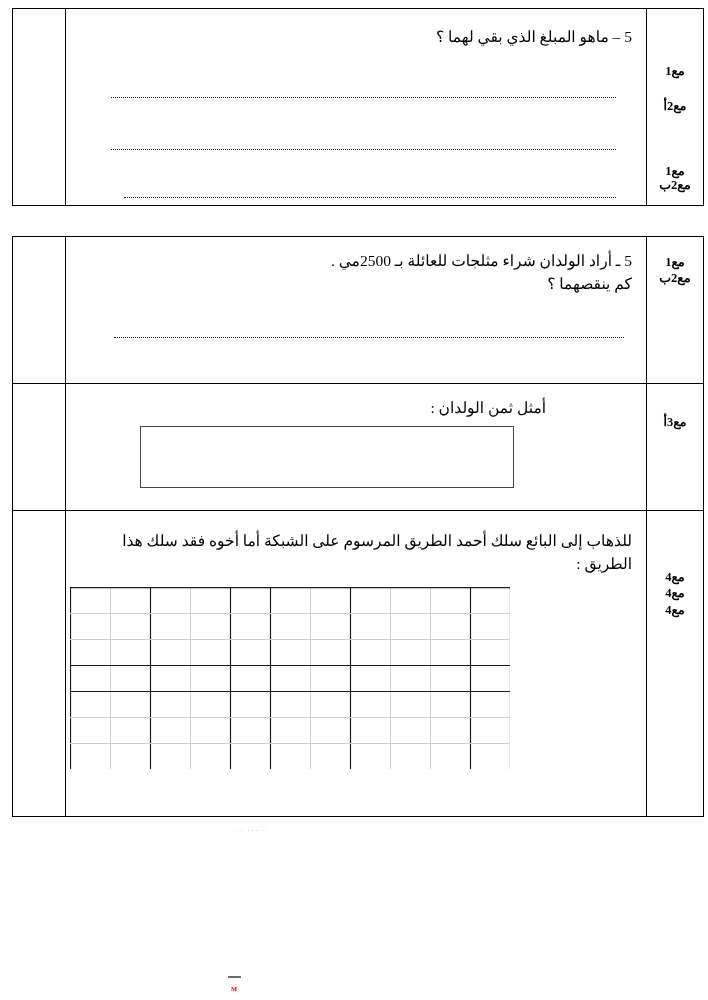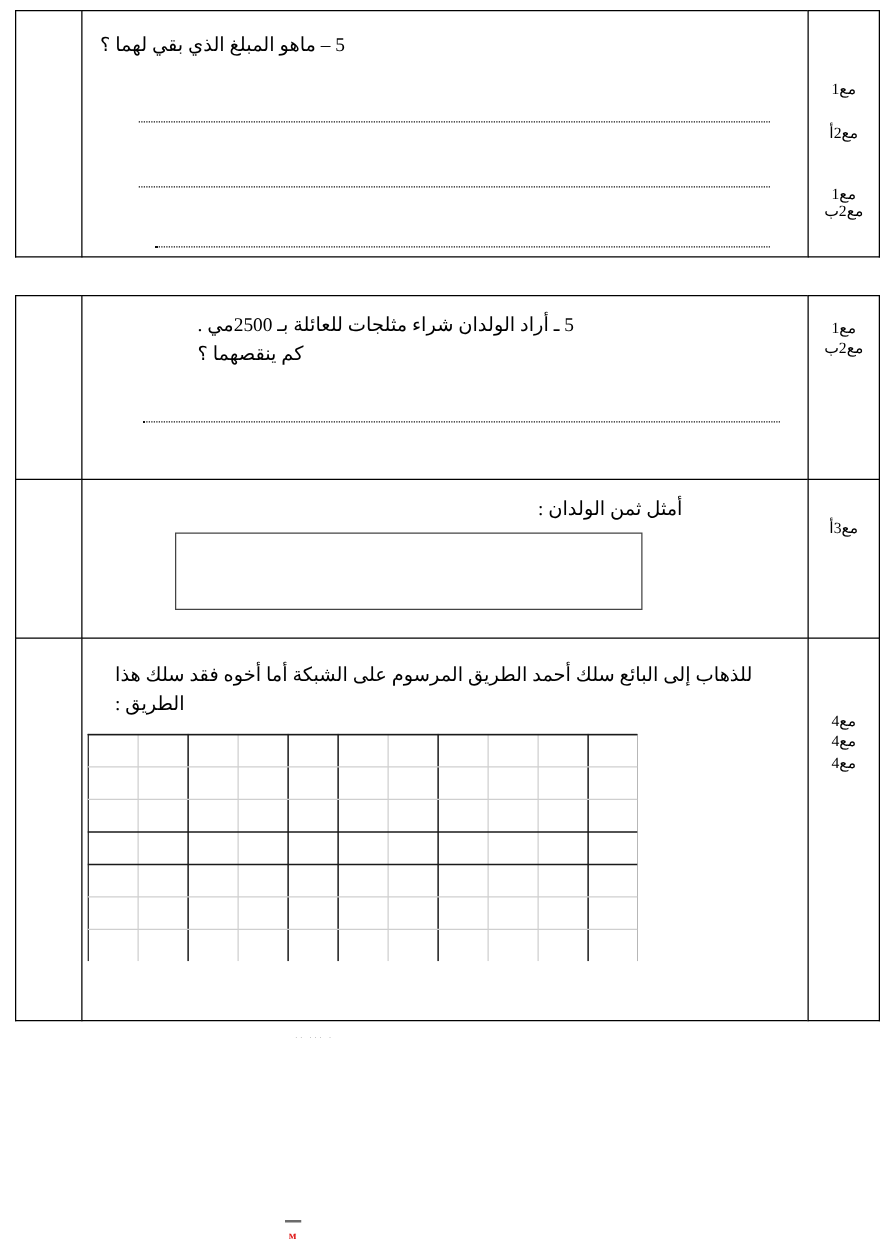--- a/index.html
+++ b/index.html
@@ -58,46 +58,46 @@
     position: relative;
   }
   .code-stack {
     position: absolute;
     right: 0;
     left: 0;
     display: flex;
     flex-direction: column;
     align-items: center;
   }
-  .code-stack span { display: block; white-space: nowrap; }
+  .code-stack span { display: block; white-space: nowrap; font-weight: bold; }
 
   
   .cs-a { top: 56px; }
   .cs-a span:nth-child(1) { margin-bottom: 22px; }
-  .cs-a span:nth-child(2) { margin-bottom: 36px; }
+  .cs-a span:nth-child(2) { margin-bottom: 52px; }
   .cs-a span:nth-child(3) { margin-bottom: 1px; }
 
   .cs-b { top: 18px; }
   .cs-b span { line-height: 1.25; }
 
   .cs-c { top: 32px; }
 
   .cs-d { top: 58px; }
   .cs-d span { line-height: 1.3; text-align: right; }
 
   
   .main-cell {
     position: relative;
     padding: 0;
   }
   .q-text {
     position: absolute;
     font-size: 15.5px;
     line-height: 1.5;
-    text-align: left;
+    text-align: right;
     color: #000;
     white-space: pre-line;
   }
 
   
   .dots {
     position: absolute;
     border-bottom: 1.6px dotted #111;
     height: 0;
   }

